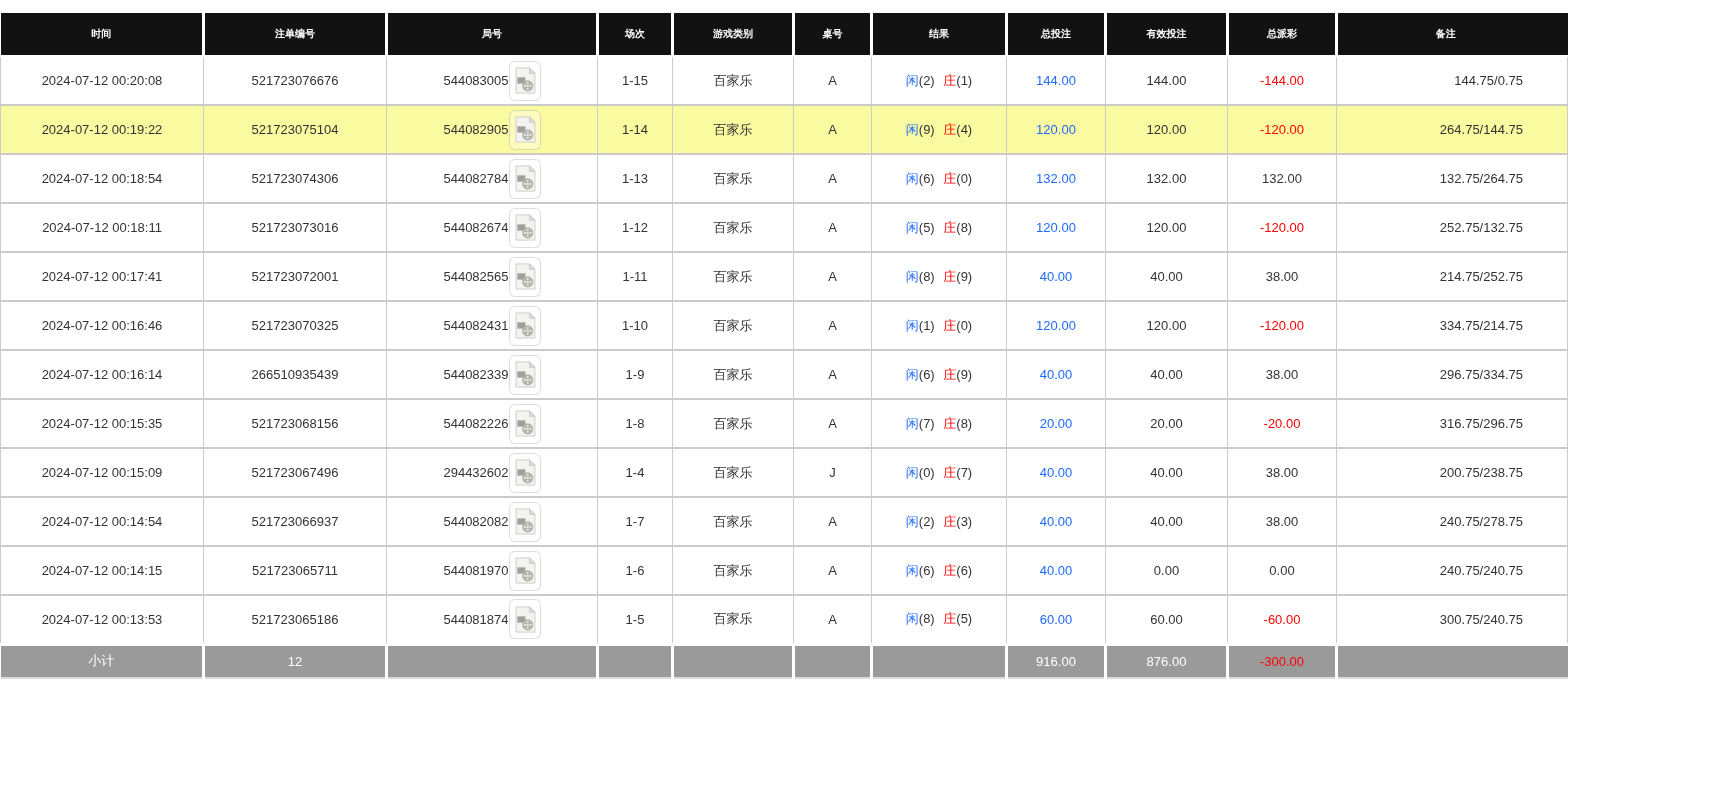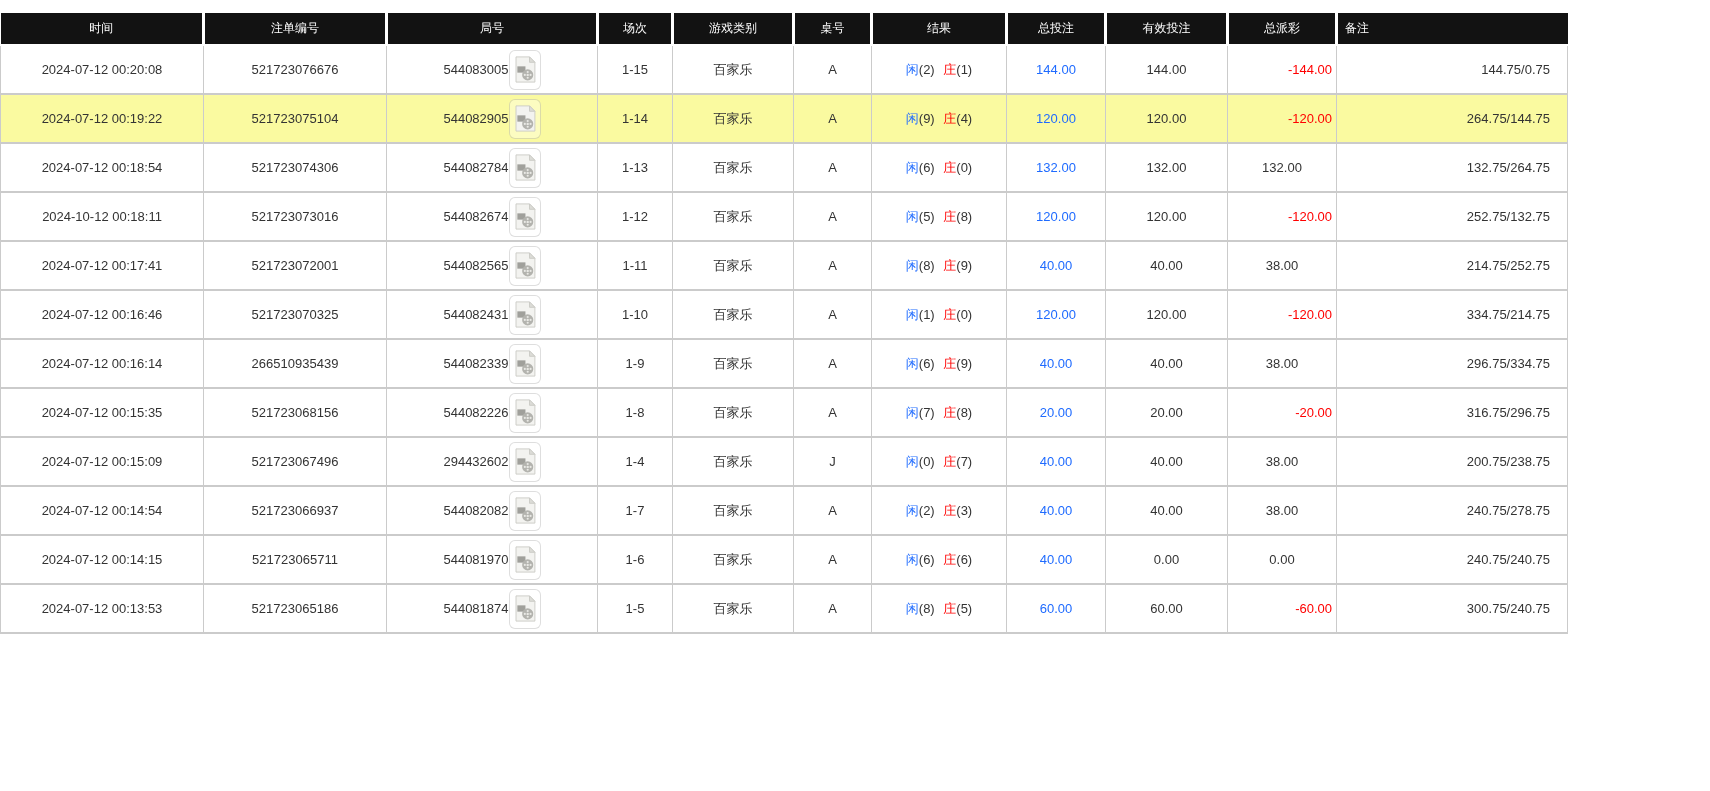--- a/index.html
+++ b/index.html
@@ -16,42 +16,42 @@
     table-layout: fixed;
     border-collapse: collapse;
     font-size: 13px;
     color: #333;
   }
 
   
   thead th {
     background: var(--header-bg, #121212);
     color: #fff;
-    font-size: 12px;
-    font-weight: normal;
+    font-size: 10px;
+    font-weight: bold;
     height: 31px;
     text-align: center;
     border-left: 3px solid #fff;
     border-bottom: 2px solid #fff;
-    padding: 7px;
+    padding: 14px;
   }
   thead th:first-child { border-left: none; }
-  thead th.h-remark { text-align: left; padding-right: 28px; }
+  thead th.h-remark { text-align: center; padding-right: 28px; }
 
   
   tbody td {
     height: 49px;
     text-align: center;
     background: #fff;
     border: 1px solid #cbcbcb;
     border-bottom-width: 2px;
     padding: 0 4px;
   }
   tbody tr.highlighted td { background: var(--highlight-yellow, #fafaa0); }
-  td.c-remark { text-align: right; padding-right: 17px; }
+  td.c-remark { text-align: right; padding-right: 44px; }
 
   .round-wrap { display: inline-flex; align-items: center; }
   .video-btn {
     display: inline-flex; align-items: center; justify-content: center;
     width: 32px; height: 40px;
     border: 1px solid rgba(0,0,0,0.13);
     border-radius: 6px;
     background: rgba(255,255,255,0.35);
     cursor: pointer; padding: 0;
   }
@@ -59,21 +59,21 @@
   .r-player { color: var(--player-blue, #1f6bff); }
   .r-banker { color: var(--banker-red, #ff0000); }
   .r-count  { color: #333; }
   .c-result .grp { white-space: nowrap; }
   .c-result .grp + .grp { margin-left: 5px; margin-top: 22px; }
 
   .bet-link {
     color: var(--bet-amount-blue, #1f6bff);
     text-decoration: none; cursor: pointer;
   }
-  td.neg, .neg { color: var(--negative-red, #ff0000); text-align: right; }
+  td.neg, .neg { color: var(--negative-red, #ff0000); }
 
   
   tfoot td {
     background: var(--footer-bg, #9a9a9a);
     color: #fff;
     height: 34px;
     text-align: center;
     border-left: 3px solid #fff;
     border-top: 3px solid #fff;
     border-bottom: 2px solid #dcdcdc;
@@ -209,21 +209,21 @@
     <td class="c-result">
       <span class="grp"><span class="r-player">闲</span><span class="r-count">(6)</span></span>
       <span class="grp"><span class="r-banker">庄</span><span class="r-count">(0)</span></span>
     </td>
     <td class="c-bet"><a class="bet-link">132.00</a></td>
     <td class="c-valid">132.00</td>
     <td class="c-payout">132.00</td>
     <td class="c-remark">132.75/264.75</td>
   </tr>
         <tr class="data-row">
-    <td class="c-time">2024-10-12 00:18:11</td>
+    <td class="c-time">2024-07-12 00:18:11</td>
     <td class="c-order">521723073016</td>
     <td class="c-round">
       <span class="round-wrap">
         <span class="round-no">544082674</span>
         <button class="video-btn">
           <svg width="22" height="27" viewBox="0 0 24 30" aria-hidden="true">
             <path d="M2 1 h15 l6 6 v22 h-21 z" fill="#f3f3f0" stroke="#c9c9c4" stroke-width="1"></path>
             <path d="M17 1 l6 6 h-6 z" fill="#dcdcd7" stroke="#c9c9c4" stroke-width="1"></path>
             <rect x="3.5" y="11.5" width="9" height="7" fill="#a0a09b"></rect>
             <circle cx="15" cy="21" r="6.2" fill="#b3b3ae"></circle>
@@ -507,15 +507,28 @@
       <span class="grp"><span class="r-player">闲</span><span class="r-count">(8)</span></span>
       <span class="grp"><span class="r-banker">庄</span><span class="r-count">(5)</span></span>
     </td>
     <td class="c-bet"><a class="bet-link">60.00</a></td>
     <td class="c-valid">60.00</td>
     <td class="c-payout neg">-60.00</td>
     <td class="c-remark">300.75/240.75</td>
   </tr>
       </tbody>
     <tfoot id="rows-foot">
+        <tr>
+          <td>小计</td>
+          <td>12</td>
+          <td></td>
+          <td></td>
+          <td></td>
+          <td></td>
+          <td></td>
+          <td>916.00</td>
+          <td>876.00</td>
+          <td class="neg">-300.00</td>
+          <td></td>
+        </tr>
       </tfoot>
   </table>
 </div>
 
 </body></html>

